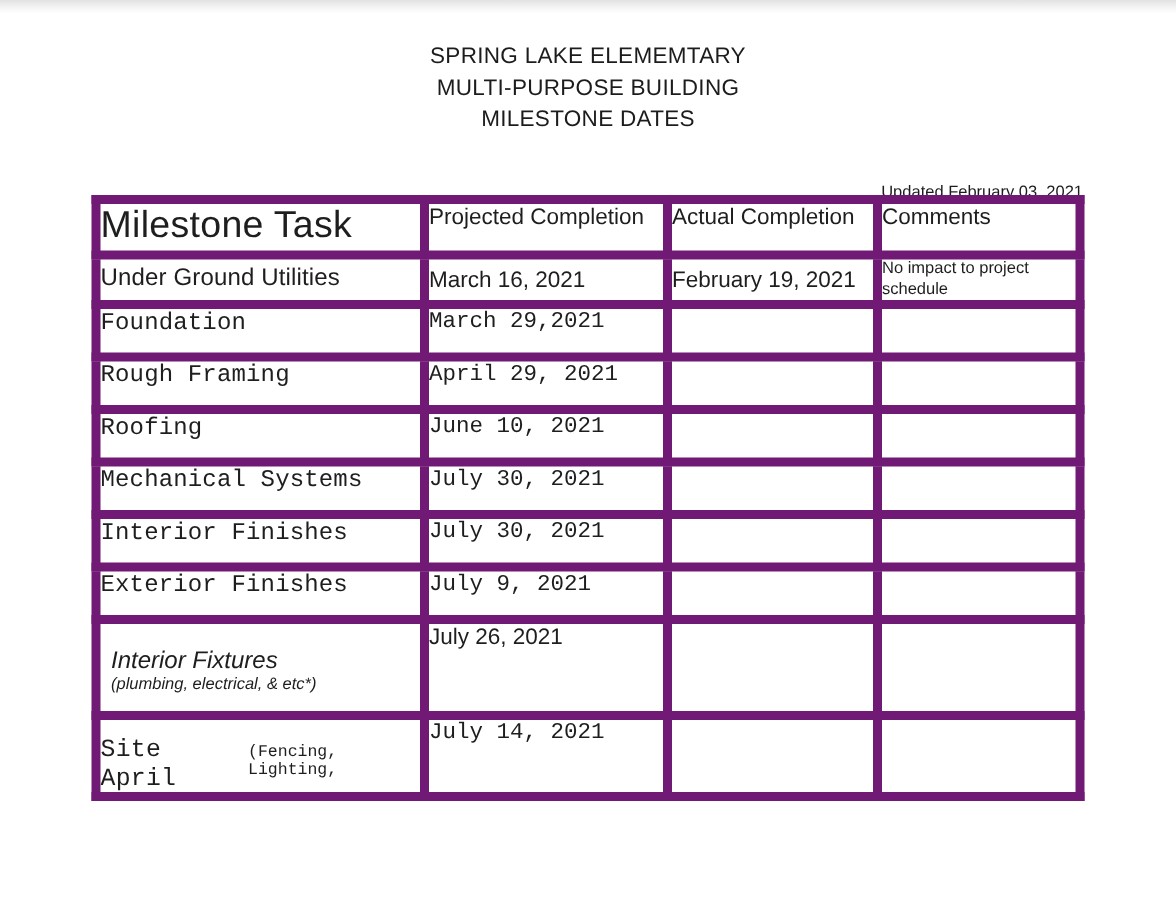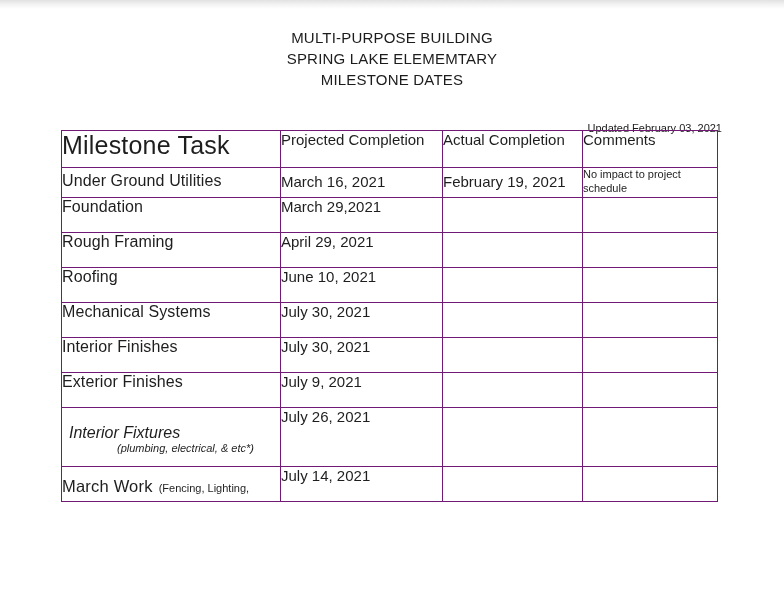--- a/index.html
+++ b/index.html
@@ -41,30 +41,30 @@
   }
   table.milestones {
     position: absolute;
     top: 130px;
     left: 61px;
     width: 656px;
     border-collapse: collapse;
     table-layout: fixed;
   }
   table.milestones td, table.milestones th {
-    border: 1px solid #701a75;
+    border: 6px solid #701a75;
     vertical-align: top;
     text-align: left;
     font-weight: normal;
     padding: 0;
     overflow: hidden;
   }
   tr.h37 { height: 37px; }
   tr.h30 { height: 30px; }
-  tr.h35 { height: 35px; }
+  tr.h35 { height: 35px; font-family: Liberation Mono, monospace; }
   tr.h58 { height: 58px; }
 
   .th-task {
     font-size: 25px;
     padding: 1px 4px 2px 7px;
     letter-spacing: 0.2px;
   }
   .th-col {
     font-size: 15px;
     padding: 7px 4px 2px 8px;
@@ -94,42 +94,42 @@
   .fixtures-cell {
     display: flex;
     flex-direction: column;
     justify-content: center;
     height: 50px;
     padding: 6px 4px 2px 7px;
     box-sizing: content-box;
     font-style: italic;
   }
   .fixtures-title { font-size: 16px; }
-  .fixtures-note { font-size: 11px; margin-left: 48px; }
+  .fixtures-note { font-size: 11px; }
 
   .sitework-cell {
     padding: 3px 4px 1px 7px;
   }
   .sitework-line {
     display: flex;
     align-items: baseline;
     gap: 6px;
     margin-top: 10px;
   }
   .sitework-title { font-size: 16.5px; letter-spacing: 0.2px; }
   .sitework-note { font-size: 11px; }
 </style>
 </head>
 <body>
 
 <div class="top-shadow"></div>
 
 <div class="title-block">
+  <div>SPRING LAKE ELEMEMTARY</div>
   <div>MULTI-PURPOSE BUILDING</div>
-  <div>SPRING LAKE ELEMEMTARY</div>
   <div>MILESTONE DATES</div>
 </div>
 
 <div class="updated">Updated February 03, 2021</div>
 
 <table class="milestones">
   <colgroup>
     <col style="width:219px">
     <col style="width:162px">
     <col style="width:140px">
@@ -201,21 +201,21 @@
       </div>
     </td>
     <td class="cell-date">July 26, 2021</td>
     <td class="cell-empty"></td>
     <td class="cell-empty"></td>
   </tr>
 
   <tr class="h35">
     <td class="sitework-cell">
       <div class="sitework-line">
-        <span class="sitework-title">March Work</span>
+        <span class="sitework-title">Site April</span>
         <span class="sitework-note">(Fencing, Lighting,</span>
       </div>
     </td>
     <td class="cell-date">July 14, 2021</td>
     <td class="cell-empty"></td>
     <td class="cell-empty"></td>
   </tr>
 </tbody>
   </table>
 

